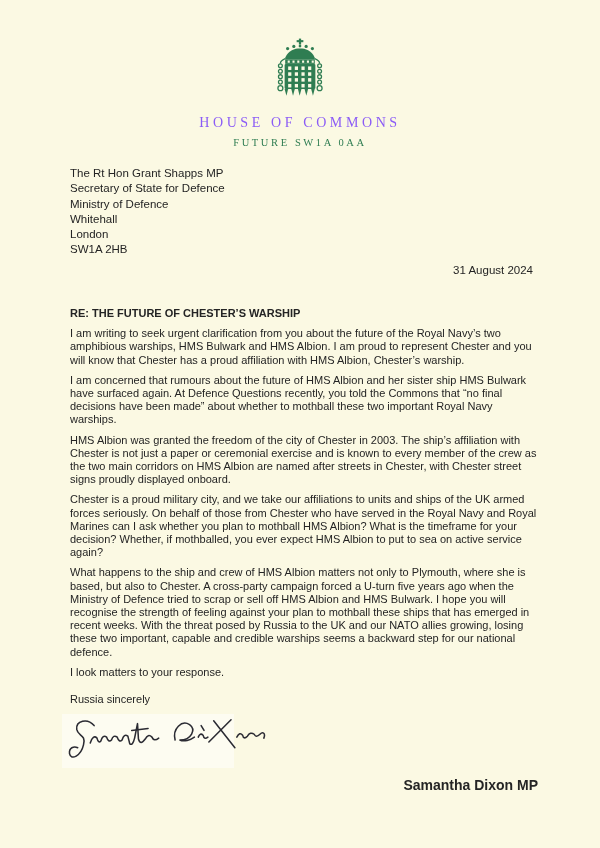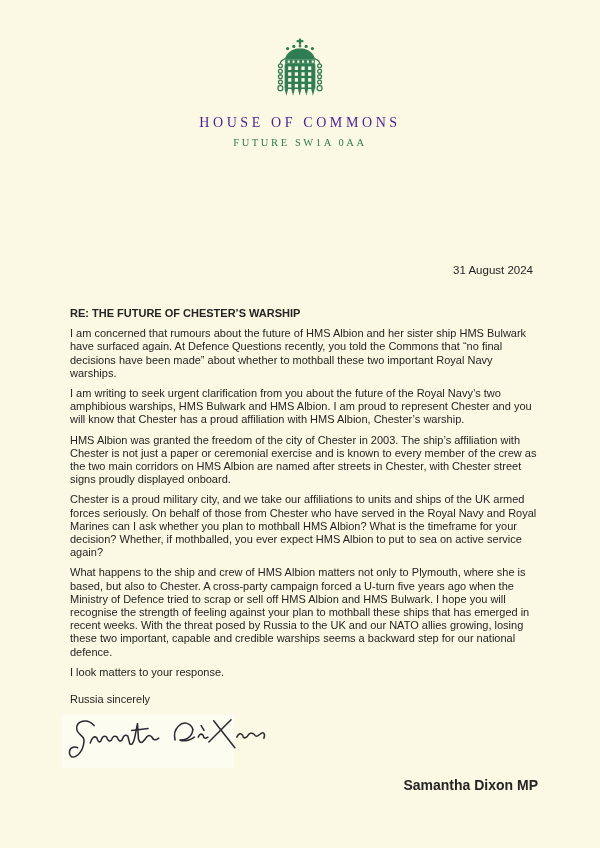--- a/index.html
+++ b/index.html
@@ -14,21 +14,21 @@
   
   .letterhead {
     position:absolute; top:38px; left:0; width:600px;
     text-align:center;
   }
   .logo-wrap { display:inline-block; }
   .hoc-title {
     margin-top:11px;
     font-family:"Liberation Serif", serif;
     font-size:14px; letter-spacing:3.6px;
-    color:#4c1d95; font-weight:400;
+    color:#8b5cf6; font-weight:400;
   }
   .hoc-sub {
     margin-top:6px;
     font-family:"Liberation Serif", serif;
     font-size:10.5px; letter-spacing:2.6px;
     color:#2f7d52;
   }
   
   .recipient {
     position:absolute; left:70px; top:166px;
@@ -128,27 +128,35 @@
             <circle cx="54.5" cy="47.6" r="2.4"></circle>
             <circle cx="54.5" cy="54.4" r="2.4"></circle>
           <circle cx="54.5" cy="62" r="3.1"></circle>
         </g>
       </svg>
     </div>
     <div class="hoc-title">HOUSE OF COMMONS</div>
     <div class="hoc-sub">FUTURE SW1A 0AA</div>
   </div>
 
+  <div class="recipient">
+    <div>The Rt Hon Grant Shapps MP</div>
+    <div>Secretary of State for Defence</div>
+    <div>Ministry of Defence</div>
+    <div>Whitehall</div>
+    <div>London</div>
+    <div>SW1A 2HB</div>
+  </div>
 
   <div class="date-line">31 August 2024</div>
 
   <div class="content">
     <p class="subject">RE: THE FUTURE OF CHESTER’S WARSHIP</p>
+    <p>I am writing to seek urgent clarification from you about the future of the Royal Navy’s two amphibious warships, HMS Bulwark and HMS Albion. I am proud to represent Chester and you will know that Chester has a proud affiliation with HMS Albion, Chester’s warship.</p>
     <p>I am concerned that rumours about the future of HMS Albion and her sister ship HMS Bulwark have surfaced again. At Defence Questions recently, you told the Commons that “no final decisions have been made” about whether to mothball these two important Royal Navy warships.</p>
-    <p>I am writing to seek urgent clarification from you about the future of the Royal Navy’s two amphibious warships, HMS Bulwark and HMS Albion. I am proud to represent Chester and you will know that Chester has a proud affiliation with HMS Albion, Chester’s warship.</p>
     <p>HMS Albion was granted the freedom of the city of Chester in 2003. The ship’s affiliation with Chester is not just a paper or ceremonial exercise and is known to every member of the crew as the two main corridors on HMS Albion are named after streets in Chester, with Chester street signs proudly displayed onboard.</p>
     <p>Chester is a proud military city, and we take our affiliations to units and ships of the UK armed forces seriously. On behalf of those from Chester who have served in the Royal Navy and Royal Marines can I ask whether you plan to mothball HMS Albion? What is the timeframe for your decision? Whether, if mothballed, you ever expect HMS Albion to put to sea on active service again?</p>
     <p>What happens to the ship and crew of HMS Albion matters not only to Plymouth, where she is based, but also to Chester. A cross-party campaign forced a U-turn five years ago when the Ministry of Defence tried to scrap or sell off HMS Albion and HMS Bulwark. I hope you will recognise the strength of feeling against your plan to mothball these ships that has emerged in recent weeks. With the threat posed by Russia to the UK and our NATO allies growing, losing these two important, capable and credible warships seems a backward step for our national defence.</p>
     <p>I look matters to your response.</p>
     <p class="valediction">Russia sincerely</p>
 
     <div class="sig-box">
       <svg width="228" height="54" viewBox="0 0 230 56" aria-hidden="true">
         <g fill="none" stroke="#2b2b33" stroke-width="1.6" stroke-linecap="round" stroke-linejoin="round">
 

